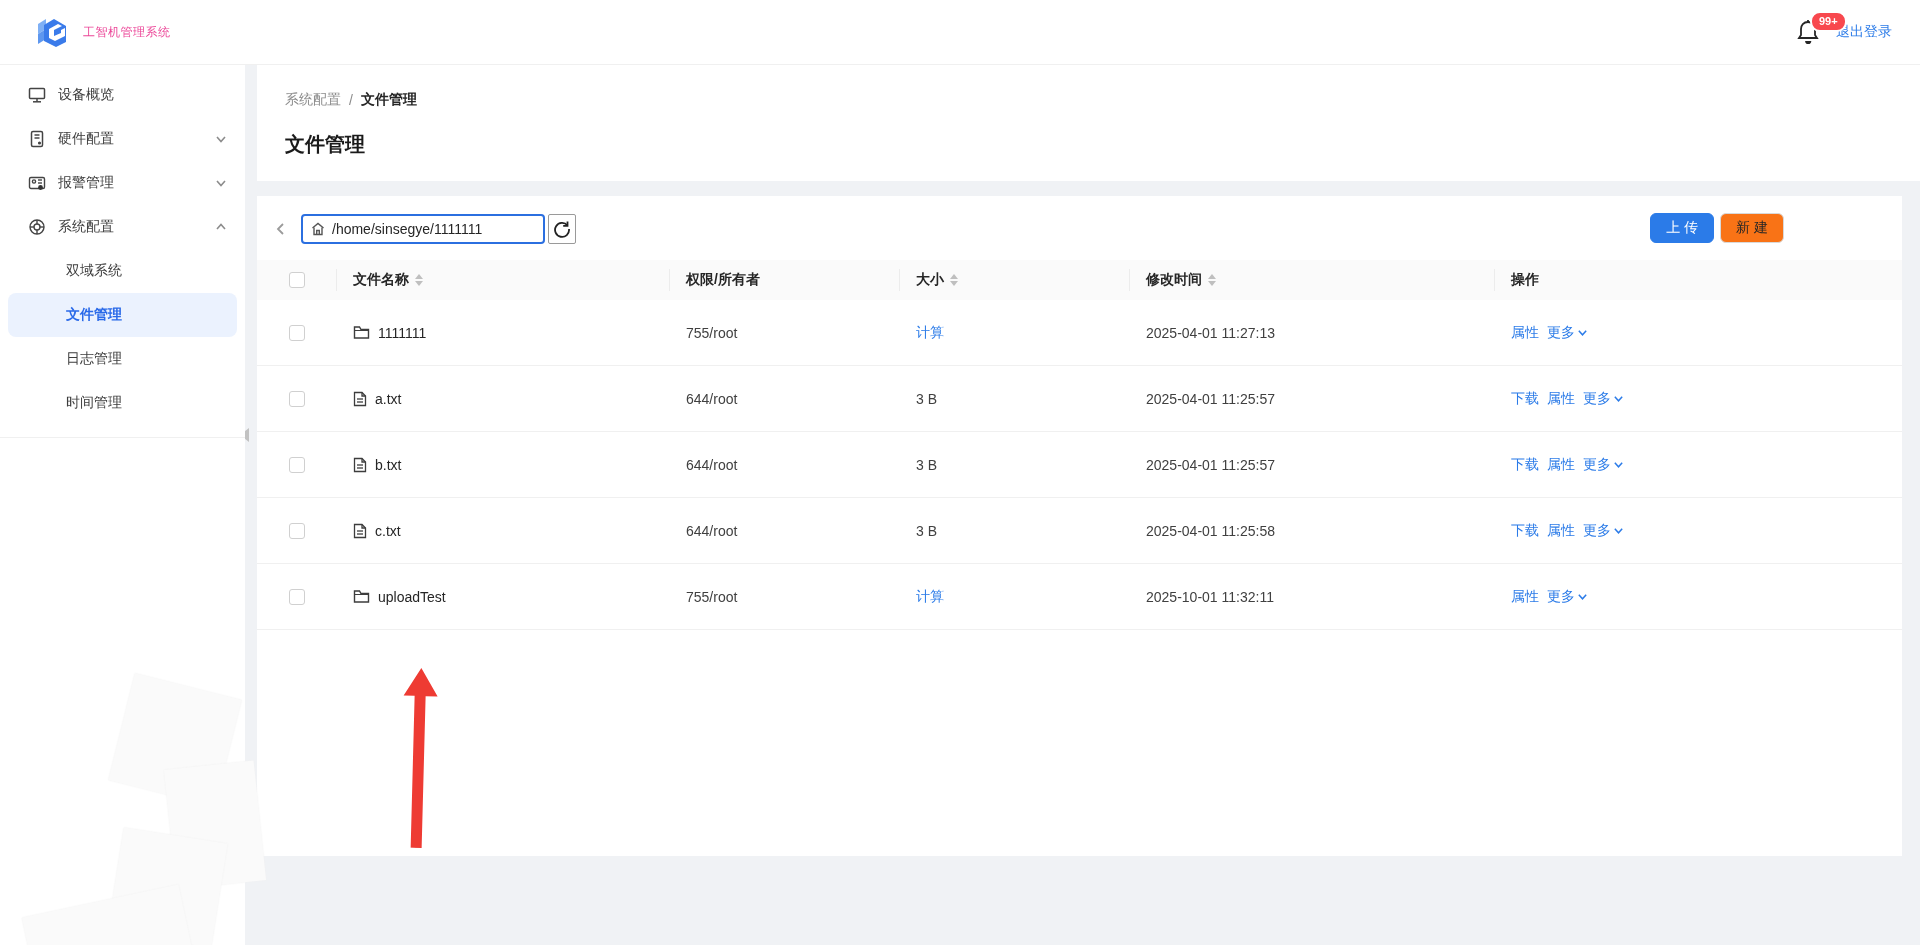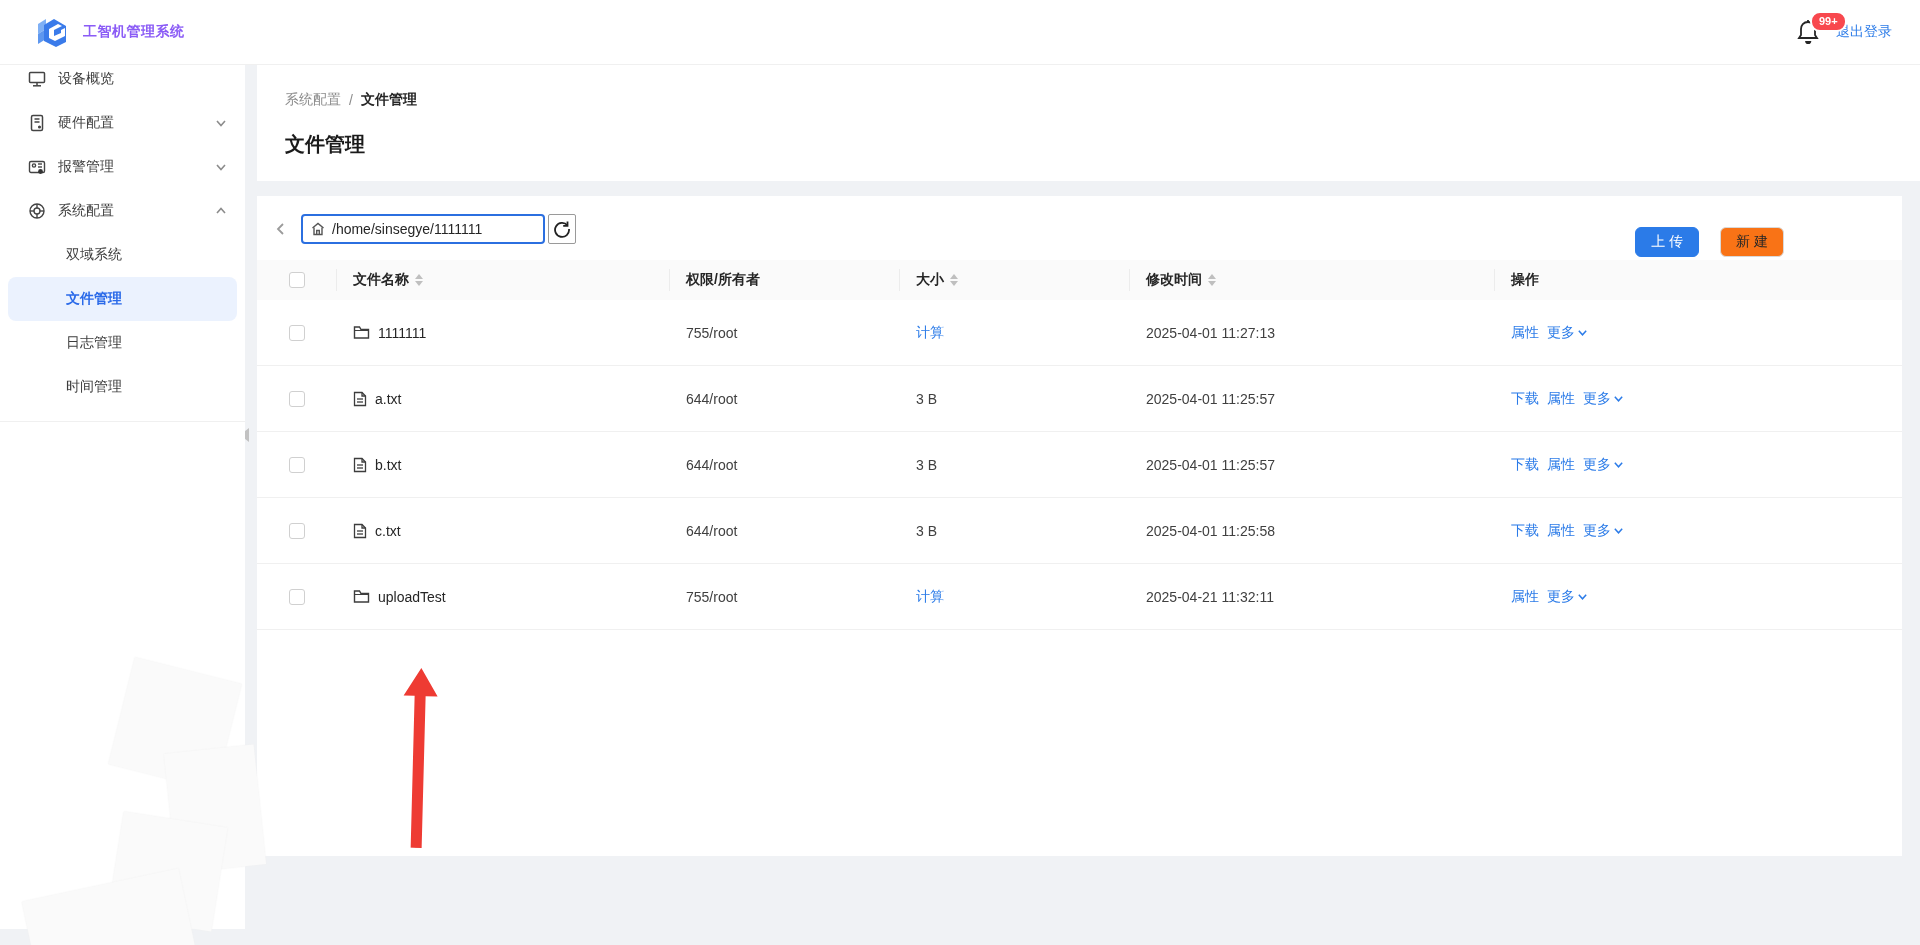--- a/index.html
+++ b/index.html
@@ -3,28 +3,28 @@
 <meta charset="utf-8">
 <style>
   * { margin:0; padding:0; box-sizing:border-box; }
   html,body { width:1920px; height:945px; }
   body { font-family:"Liberation Sans","DejaVu Sans",sans-serif; background:#f0f2f5; color:#262626; overflow:hidden; }
   .app { position:relative; width:1920px; height:945px; }
 
   
   .topbar { position:absolute; left:0; top:0; width:1920px; height:65px; background:#fff; border-bottom:1px solid #f0f0f0; display:flex; align-items:center; padding:0 28px 0 34px; z-index:5; }
   .brand { display:flex; align-items:center; gap:13px; }
-  .brand-title { font-size:14px; font-weight:bold; color:#8b5cf6; letter-spacing:0.5px; }
+  .brand-title { font-size:12px; font-weight:normal; color:#ec4899; letter-spacing:0.5px; }
   .topbar-right { margin-left:auto; display:flex; align-items:center; gap:14px; }
   .bell-wrap { position:relative; width:26px; height:26px; cursor:pointer; }
   .badge { position:absolute; top:-8px; left:14px; background:#F8484E; color:#fff; font-size:11px; font-weight:bold; line-height:1; padding:3px 7px; border-radius:10px; border:2px solid #fff; white-space:nowrap; }
   .logout { color:#2B7BE8; font-size:14px; cursor:pointer; }
 
   
-  .sidebar { position:absolute; left:0; top:49px; width:245px; height:880px; background:#fff; z-index:4; }
+  .sidebar { position:absolute; left:0; top:65px; width:245px; height:880px; background:#fff; z-index:4; }
   .menu { padding-top:8px; border-bottom:1px solid #f0f0f0; padding-bottom:12px; }
   .mi { height:44px; display:flex; align-items:center; padding:0 18px 0 28px; font-size:14px; color:#3d3d3d; cursor:pointer; }
   .mi .ico { width:18px; height:18px; margin-right:12px; flex:none; display:flex; align-items:center; justify-content:center; }
   .mi .chev { margin-left:auto; color:#8c8c8c; display:flex; }
   .smi { height:44px; display:flex; align-items:center; padding-left:58px; font-size:14px; color:#3d3d3d; cursor:pointer; margin:0 8px; border-radius:8px; }
   .smi.active { background:#EBF2FE; color:#2A6AE9; font-weight:bold; }
   .collapse-handle { position:absolute; left:240px; top:428px; width:0; height:0; border-top:7px solid transparent; border-bottom:7px solid transparent; border-right:9px solid #c2c2c2; cursor:pointer; }
   .cube { position:absolute; background:#fafafa; box-shadow:0 0 2px #f0f0f0; }
 
   
@@ -37,21 +37,21 @@
   .page-title { margin-top:22px; font-size:20px; font-weight:bold; color:#1a1a1a; }
 
   .card { position:absolute; left:0; top:131px; width:1645px; height:660px; background:#fff; }
 
   
   .toolbar { position:relative; height:32px; margin:17px 0 0 0; display:flex; align-items:center; padding-left:12px; }
   .back-btn { width:24px; height:24px; display:flex; align-items:center; justify-content:center; color:#9b9b9b; font-size:18px; cursor:pointer; }
   .path-box { margin-left:8px; display:flex; align-items:center; width:244px; height:30px; border:2px solid #2B6FE0; border-radius:4px; padding:0 6px 0 7px; background:#fff; }
   .path-box input { border:none; outline:none; flex:1; font-size:14px; color:#262626; margin-left:6px; font-family:"Liberation Sans","DejaVu Sans",sans-serif; min-width:0; }
   .refresh-btn { margin-left:3px; width:28px; height:30px; border:1px solid #9a9a9a; border-radius:2px; background:#fff; display:flex; align-items:center; justify-content:center; cursor:pointer; }
-  .toolbar-actions { position:absolute; right:118px; top:14px; display:flex; gap:21px; }
+  .toolbar-actions { position:absolute; right:118px; top:0; display:flex; gap:6px; }
   .btn { height:30px; padding:0 15px; border-radius:6px; font-size:14px; display:flex; align-items:center; justify-content:center; cursor:pointer; border:1px solid #d9d9d9; background:#f97316; color:#262626; white-space:nowrap; }
   .btn.primary { background:#2B7BE8; border-color:#2B7BE8; color:#fff; }
   .btn.disabled { background:#f3f3f3; border-color:#e7e7e7; color:#b9b9b9; cursor:not-allowed; }
 
   
   .tbl { margin-top:15px; }
   .trow { display:grid; grid-template-columns:80px 333px 230px 230px 365px 1fr; align-items:center; }
   .thead { height:40px; background:#fafafa; font-weight:bold; font-size:14px; color:#262626; }
   .th { position:relative; padding-left:16px; display:flex; align-items:center; gap:6px; height:100%; }
   .th:not(:last-child)::after { content:""; position:absolute; right:0; top:9px; width:1px; height:22px; background:#ececec; }
@@ -402,21 +402,21 @@
                   <path d="M1.5 3.5 L1.5 13 L15.5 13 L15.5 4.5 L8 4.5 L6.5 2 L1.5 2 Z"></path>
                   <line x1="1.5" y1="5.5" x2="15.5" y2="5.5" stroke-width="1"></line>
                 </svg>
               </span>
             <span class="name">uploadTest</span>
           </div>
           <div class="td">755/root</div>
           <div class="td">
               <span class="link">计算</span>
             </div>
-          <div class="td">2025-04-21 11:32:11</div>
+          <div class="td">2025-10-01 11:32:11</div>
           <div class="td acts">
             <span class="link">属性</span>
             <span class="link more">
                 <span>更多</span>
                 <svg width="11" height="11" viewBox="0 0 12 12" fill="none" stroke="#2B7BE8" stroke-width="1.6">
                   <polyline points="2,4 6,8.5 10,4"></polyline>
                 </svg>
               </span>
           </div>
         </div>

